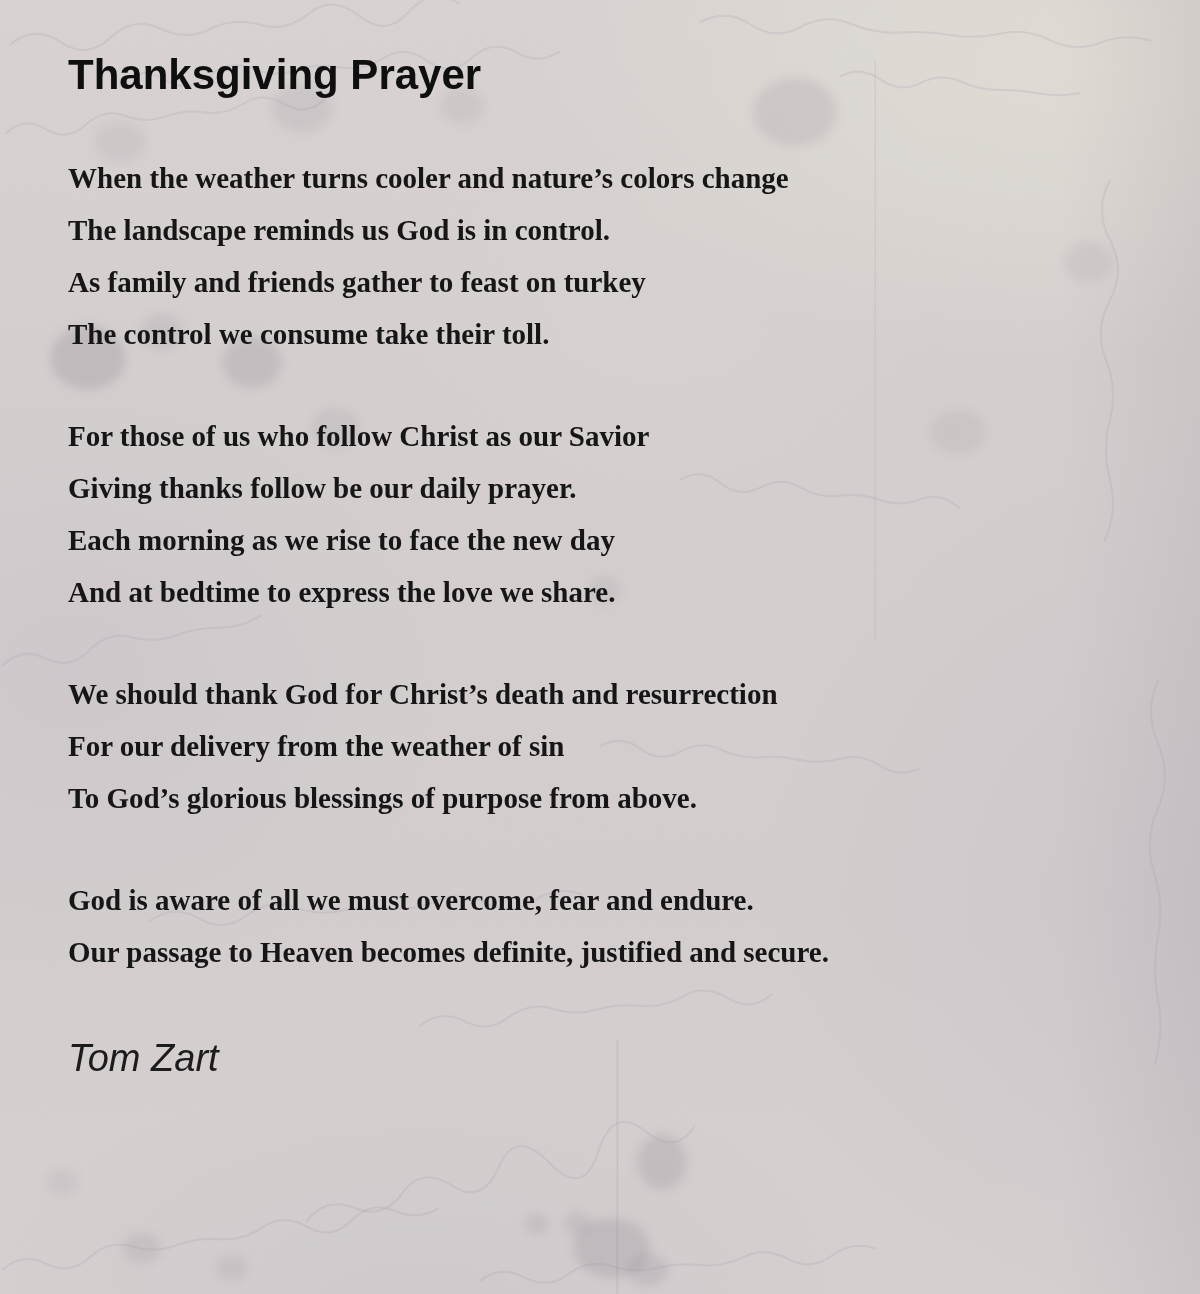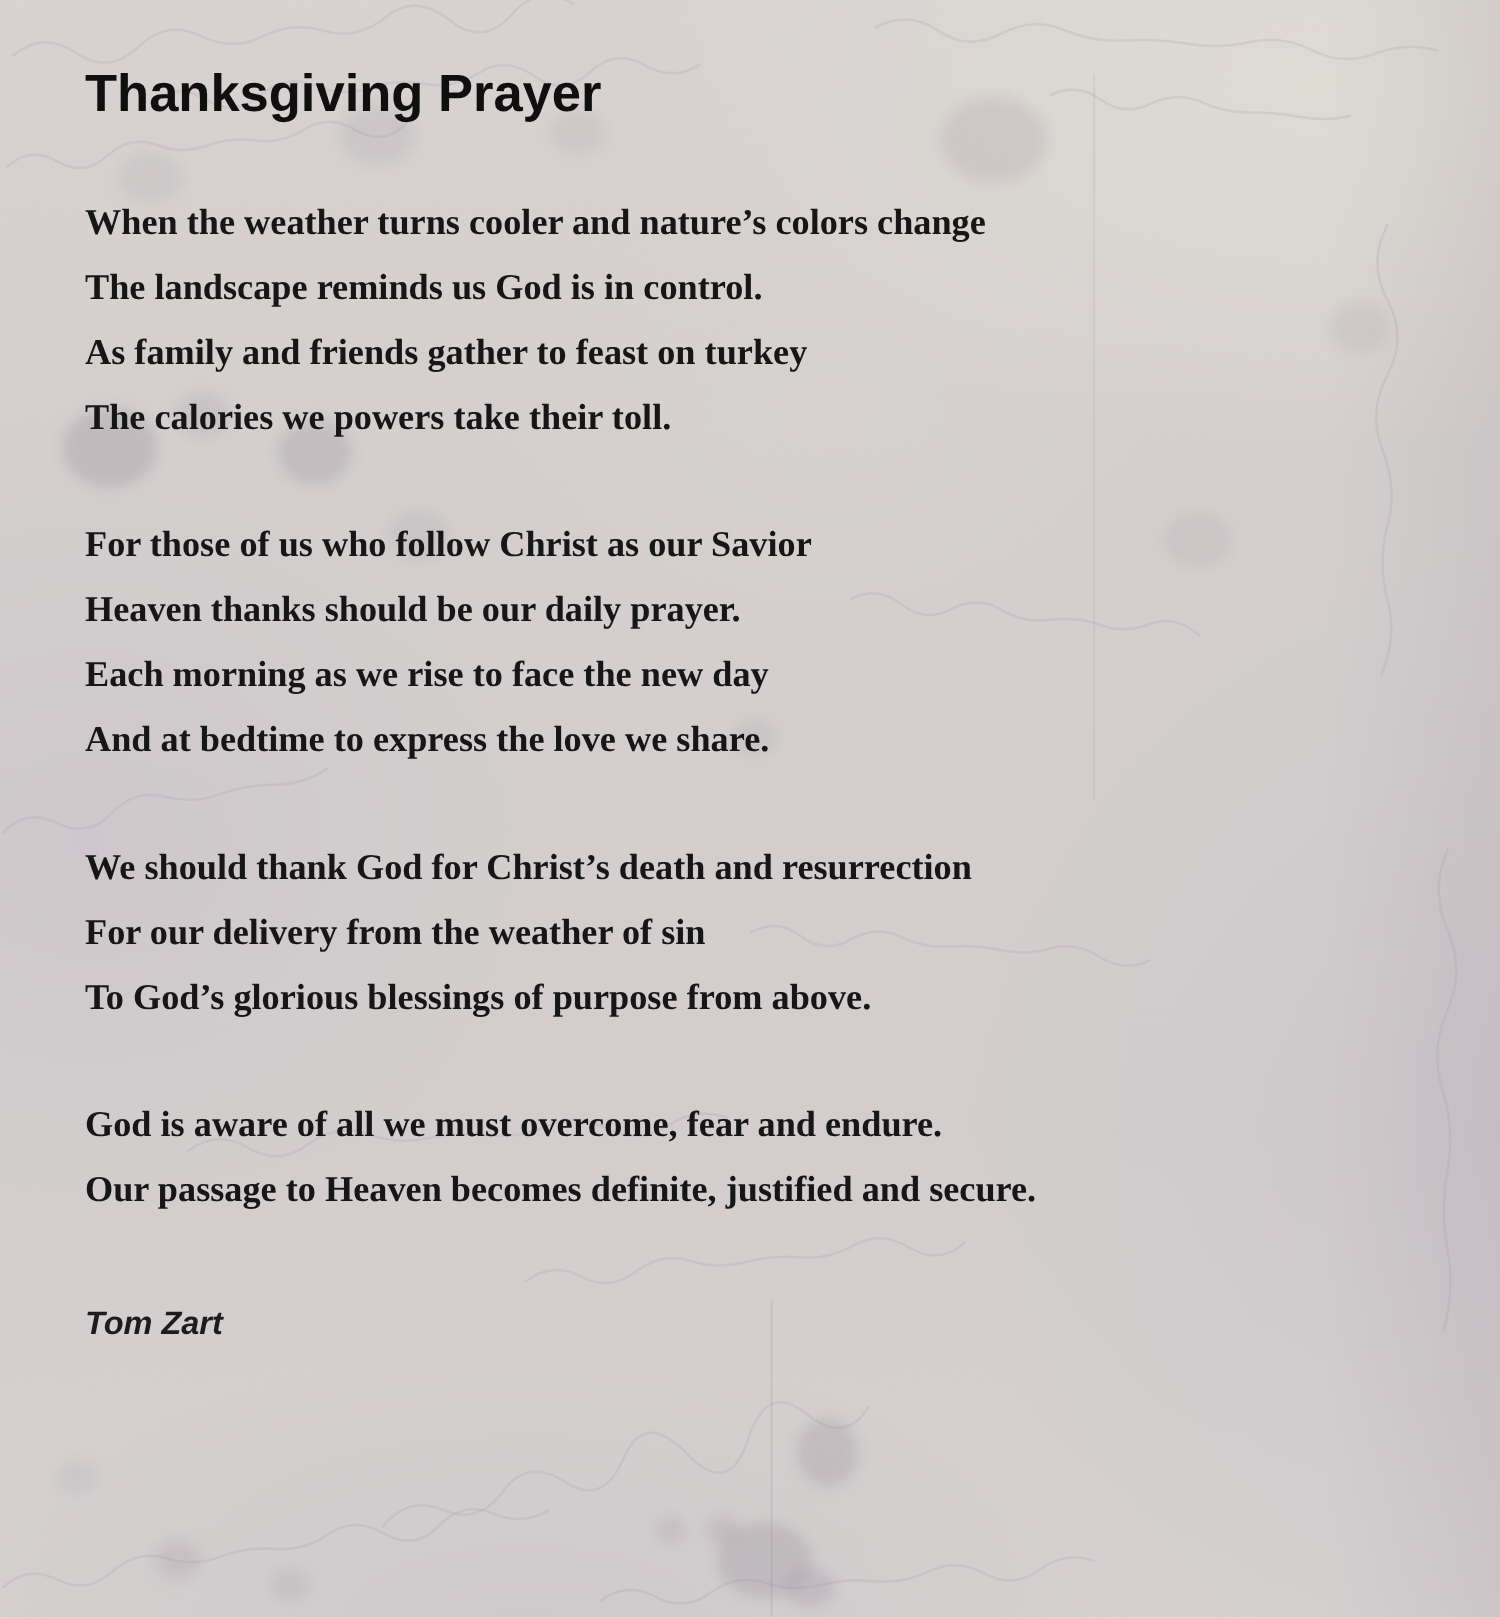--- a/index.html
+++ b/index.html
@@ -29,21 +29,21 @@
     font-size: 42px; font-weight: bold; line-height: 48px;
     color: #0f0f0f; white-space: nowrap;
   }
   .stanza { margin: 0 0 50px 0; }
   .line {
     font-size: 29px; font-weight: bold; line-height: 52px;
     color: #161616; white-space: nowrap; font-family: Liberation Serif, serif;
   }
   .author {
     margin-top: 54px;
-    font-size: 26px; font-style: italic; font-weight: 700; line-height: 52px;
+    font-size: 38px; font-style: italic; font-weight: 400; line-height: 52px;
     color: #1c1c1c; white-space: nowrap;
   }
 </style>
 </head>
 <body>
 
 <div class="page">
 
   <div class="texture">
     <svg width="1200" height="1294" viewBox="0 0 1200 1294" aria-hidden="true">
@@ -103,26 +103,26 @@
     </svg>
   </div>
 
   <div class="content">
     <h1 class="title">Thanksgiving Prayer</h1>
 
     <div class="stanza">
       <div class="line">When the weather turns cooler and nature’s colors change</div>
       <div class="line">The landscape reminds us God is in control.</div>
       <div class="line">As family and friends gather to feast on turkey</div>
-      <div class="line">The calories we powers take their toll.</div>
+      <div class="line">The control we consume take their toll.</div>
     </div>
 
     <div class="stanza">
       <div class="line">For those of us who follow Christ as our Savior</div>
-      <div class="line">Heaven thanks should be our daily prayer.</div>
+      <div class="line">Giving thanks follow be our daily prayer.</div>
       <div class="line">Each morning as we rise to face the new day</div>
       <div class="line">And at bedtime to express the love we share.</div>
     </div>
 
     <div class="stanza">
       <div class="line">We should thank God for Christ’s death and resurrection</div>
       <div class="line">For our delivery from the weather of sin</div>
       <div class="line">To God’s glorious blessings of purpose from above.</div>
     </div>
 

